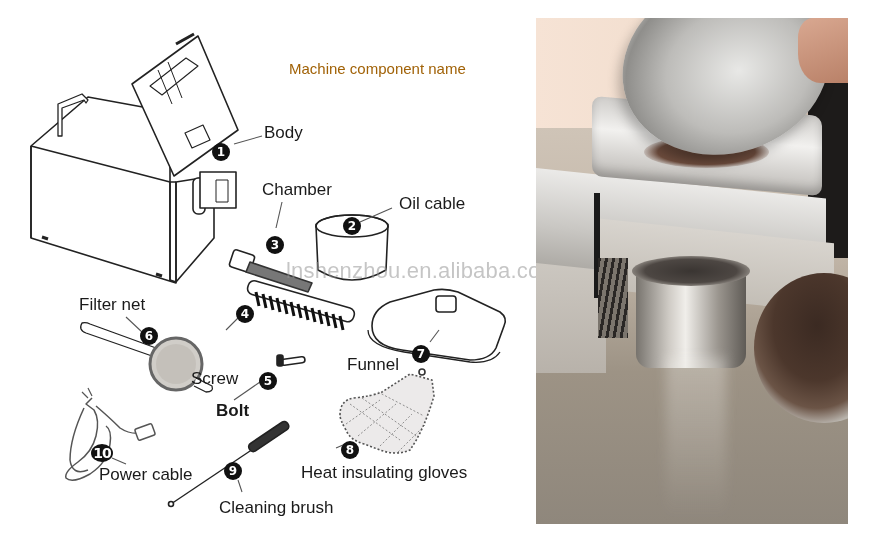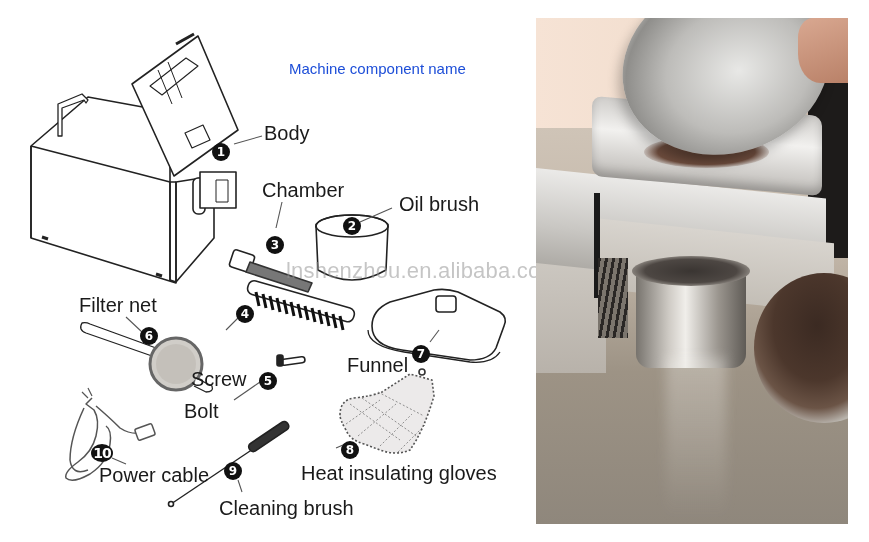--- a/index.html
+++ b/index.html
@@ -2,23 +2,23 @@
 <html><head>
   <meta charset="utf-8">
   <style>
     html, body { margin: 0; padding: 0; background: #ffffff; }
     body { width: 869px; height: 542px; position: relative; overflow: hidden;
            font-family: "Liberation Sans", "DejaVu Sans", sans-serif; color: #111; }
     .canvas { position: absolute; left: 0; top: 0; width: 869px; height: 542px; }
     .diagram { position: absolute; left: 0; top: 0; width: 530px; height: 542px; }
     .diagram svg { position: absolute; left: 0; top: 0; }
     .title { position: absolute; left: 289px; top: 55px; font-size: 15px; line-height: 27px;
-             color: #1d4ed8; text-align: center; white-space: nowrap; }
+             color: #a16207; text-align: center; white-space: nowrap; }
     .title .l2 { display: block; padding-left: 0; }
-    .label { position: absolute; font-size: 20px; color: #1a1a1a; white-space: nowrap; line-height: 18px; }
+    .label { position: absolute; font-size: 17px; color: #1a1a1a; white-space: nowrap; line-height: 18px; }
     .badge { position: absolute; width: 18px; height: 18px; border-radius: 50%; background: #111;
              color: #fff; font-size: 12px; font-weight: bold; line-height: 18px; text-align: center;
              font-family: "DejaVu Sans", sans-serif; }
     .badge.wide { width: 22px; font-size: 14px; letter-spacing: -1px; }
     .watermark { position: absolute; left: 286px; top: 258px; font-size: 22px; color: rgba(150,150,150,0.55);
                  white-space: nowrap; letter-spacing: 0.2px; }
 
     
     .photo { position: absolute; left: 536px; top: 18px; width: 312px; height: 506px; overflow: hidden;
              background: linear-gradient(180deg, #d9cfc3 0%, #c4b8aa 45%, #9d9385 70%, #8f877c 100%); }
@@ -160,30 +160,30 @@
     <div class="title">
       <span>Machine component name</span>
     </div>
 
     <div class="watermark">lnshenzhou.en.alibaba.com</div>
 
     <div class="badge" style="left:212px;top:143px;">1</div>
     <div class="label" style="left:264px;top:124px;">Body</div>
 
     <div class="badge" style="left:343px;top:217px;">2</div>
-    <div class="label" style="left:399px;top:195px;">Oil brush</div>
+    <div class="label" style="left:399px;top:195px;">Oil cable</div>
 
     <div class="badge" style="left:266px;top:236px;">3</div>
     <div class="label" style="left:262px;top:181px;">Chamber</div>
 
     <div class="badge" style="left:236px;top:305px;">4</div>
     <div class="label" style="left:191px;top:330px;margin-top:40px;">Screw</div>
 
     <div class="badge" style="left:259px;top:372px;">5</div>
-    <div class="label" style="left:184px;top:402px;">Bolt</div>
+    <div class="label" style="left:216px;top:402px;font-weight:bold;">Bolt</div>
 
     <div class="badge" style="left:140px;top:327px;">6</div>
     <div class="label" style="left:79px;top:296px;">Filter net</div>
 
     <div class="badge" style="left:412px;top:345px;">7</div>
     <div class="label" style="left:347px;top:356px;">Funnel</div>
 
     <div class="badge" style="left:341px;top:441px;">8</div>
     <div class="label" style="left:301px;top:464px;">Heat insulating gloves</div>
 

